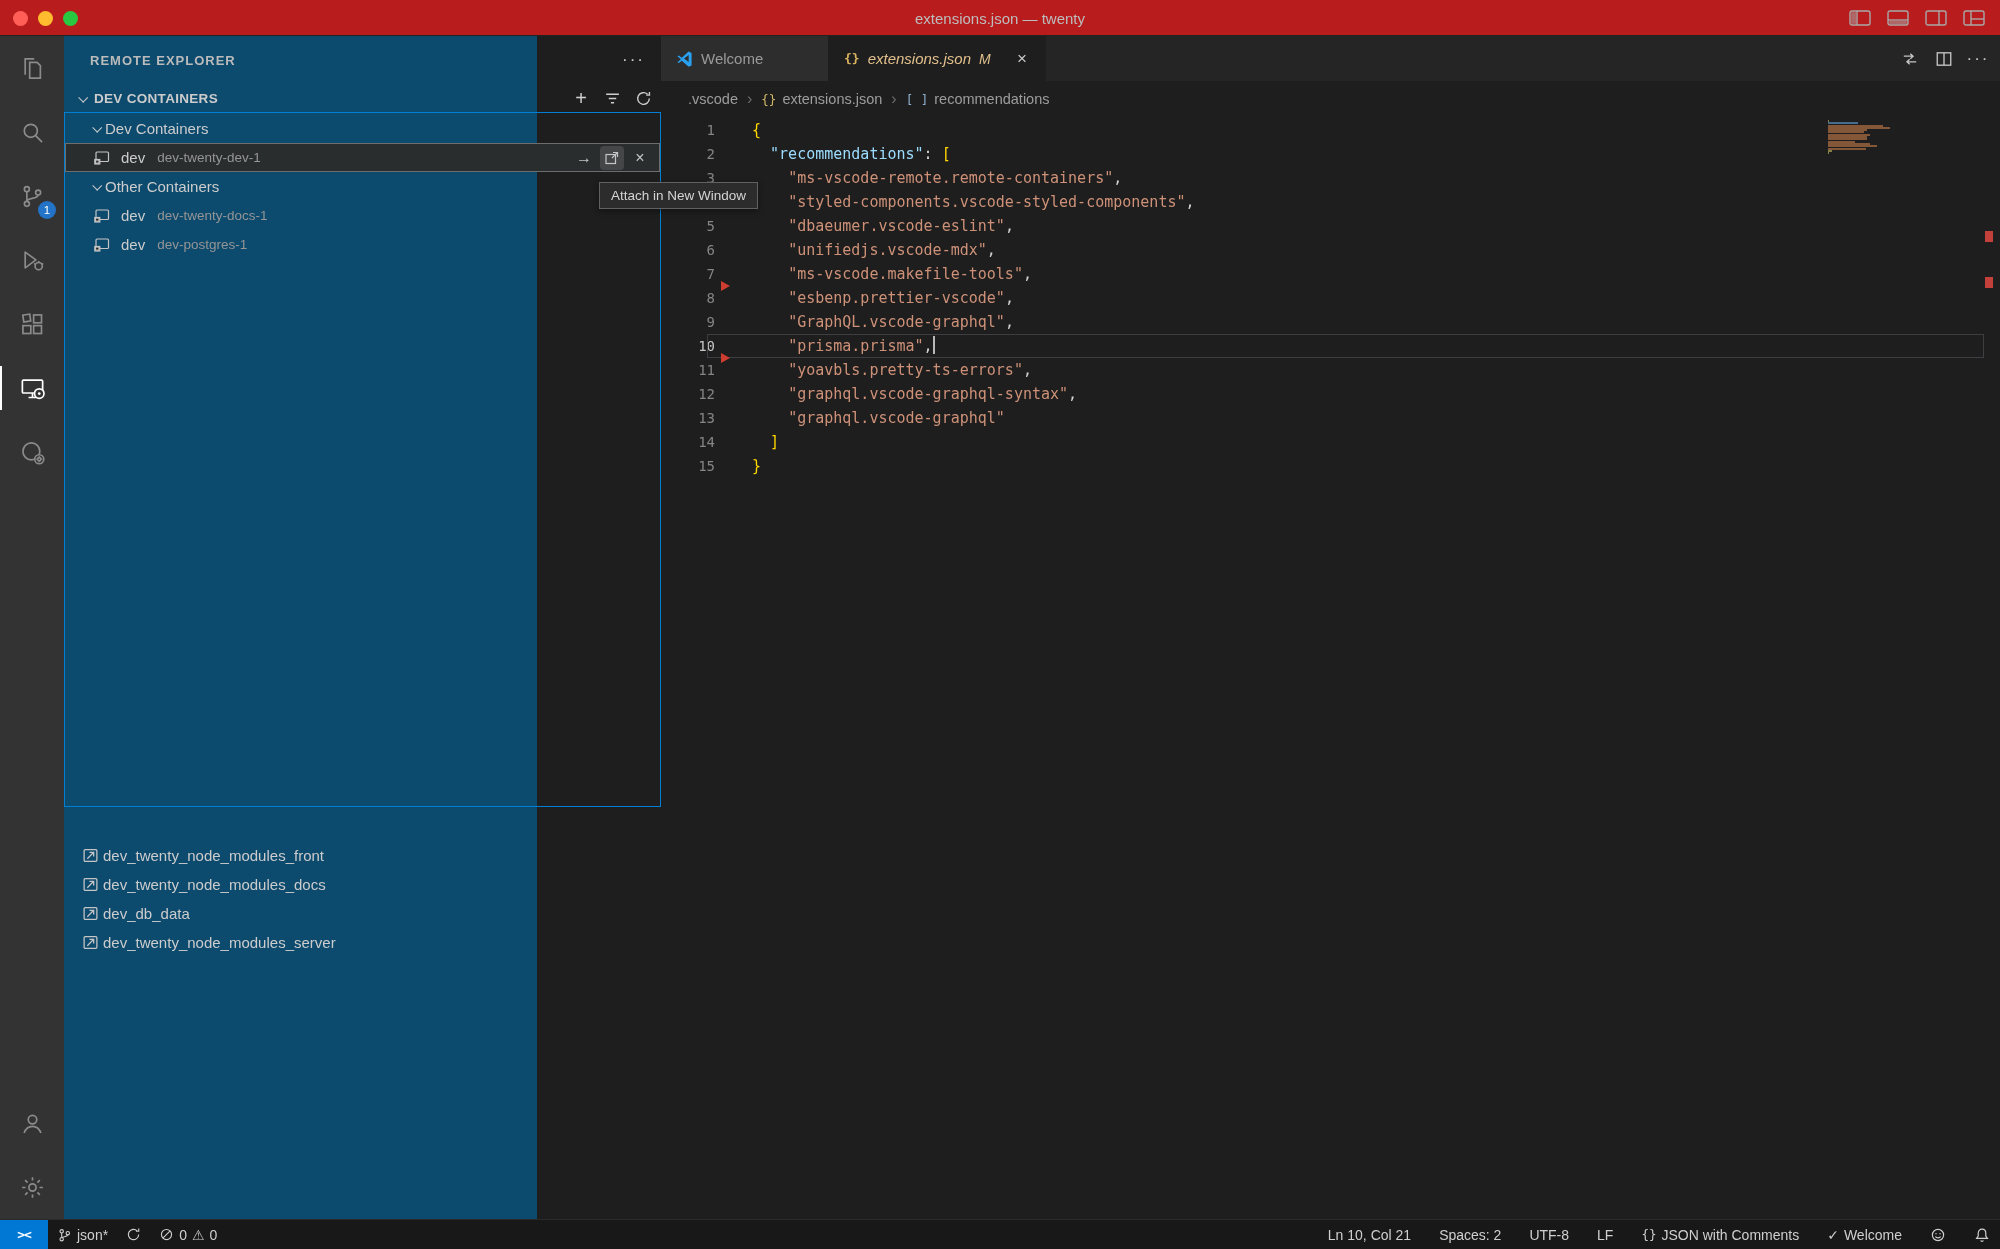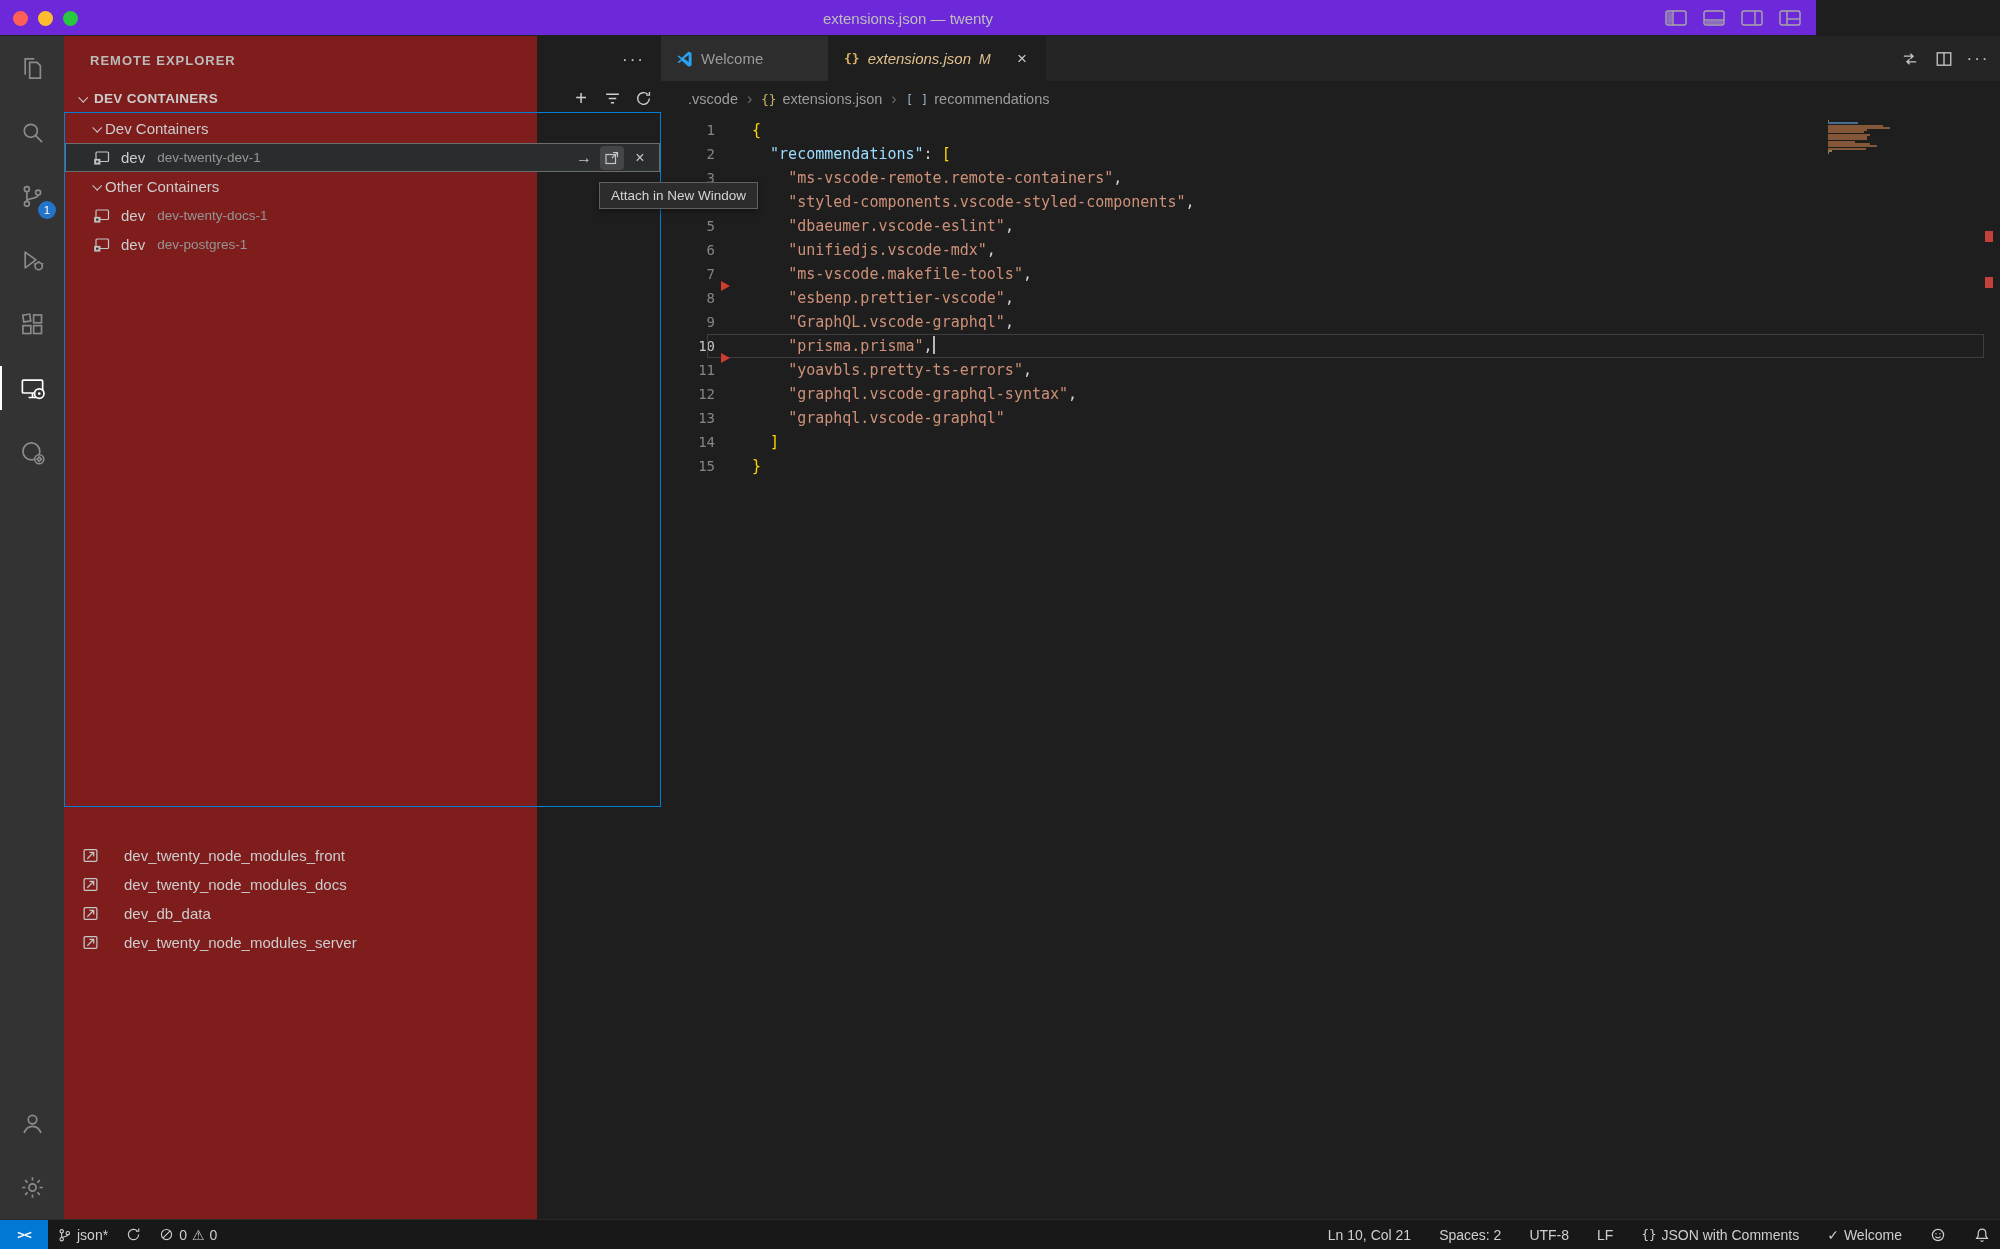--- a/index.html
+++ b/index.html
@@ -2,38 +2,38 @@
 <html><head>
 <meta charset="utf-8">
 <style>
   * { margin:0; padding:0; box-sizing:border-box; }
   html,body { width:2000px; height:1249px; }
   body { font-family:"Liberation Sans", sans-serif; background:#1e1e1e; color:#cccccc; overflow:hidden; position:relative; }
   svg { display:block; }
   .app { position:absolute; inset:0; }
 
   
-  .titlebar { position:absolute; left:0; top:0; width:1816px; height:36px; background:#6d28d9; border-bottom:1px solid #222223; }
+  .titlebar { position:absolute; left:0; top:0; width:2000px; height:36px; background:#b91c1c; border-bottom:1px solid #222223; }
   .win-title { position:absolute; left:0; right:0; top:0; height:36px; display:flex; align-items:center; justify-content:center; font-size:15px; color:#bdbdbd; }
   .lights { position:absolute; left:13px; top:0; height:36px; display:flex; align-items:center; gap:10px; }
   .light { width:15px; height:15px; border-radius:50%; }
   .light.red { background:#ff5f57; } .light.yellow { background:#febc2e; } .light.green { background:#28c840; }
   .tb-actions { position:absolute; right:14px; top:0; height:36px; display:flex; align-items:center; gap:14px; color:#a8a8a8; }
   .tb-btn { width:24px; height:24px; display:flex; align-items:center; justify-content:center; }
 
   
   .activitybar { position:absolute; left:0; top:36px; width:64px; height:1183px; background:#333333; }
   .ab-item { width:64px; height:64px; display:flex; align-items:center; justify-content:center; color:#8b8b8b; position:relative; }
   .ab-item.active { color:#ffffff; }
   .ab-item.active::before { content:""; position:absolute; left:0; top:10px; bottom:10px; width:2px; background:#ffffff; }
   .ab-bottom { position:absolute; left:0; bottom:0; }
   .scm-badge { position:absolute; right:8px; bottom:9px; min-width:18px; height:18px; padding:0 4px; border-radius:10px; background:#2373c8; color:#fff; font-size:11.5px; display:flex; align-items:center; justify-content:center; }
 
   
-  .sidebar { position:absolute; left:64px; top:36px; width:473px; height:1183px; background:#7f1d1d; }
+  .sidebar { position:absolute; left:64px; top:36px; width:473px; height:1183px; background:#0c4a6e; }
   .pane-header { position:absolute; left:0; top:0; width:597px; height:48px; display:flex; align-items:center; }
   .pane-title { margin-left:26px; font-size:13px; font-weight:600; letter-spacing:1px; color:#bbbbbb; }
   .pane-more { position:absolute; right:16px; top:0; height:48px; display:flex; align-items:center; color:#cccccc; font-size:17px; letter-spacing:2px; }
 
   .sec-header { position:absolute; left:0; width:597px; height:28px; display:flex; align-items:center; }
   .sec-header.bordered { border-top:1px solid rgba(255,255,255,0.07); }
   .sec-chev { margin-left:10px; width:16px; display:flex; justify-content:center; }
   .chev { width:7px; height:7px; border-right:1.6px solid #cccccc; border-bottom:1.6px solid #cccccc; }
   .chev.down { transform:rotate(45deg) translateY(-1px); }
   .chev.right { transform:rotate(-45deg); }
@@ -50,21 +50,21 @@
   .item-name { margin-left:9px; color:#cccccc; }
   .item-desc { margin-left:12px; color:#959595; font-size:13.5px; }
   .tree-row.hovered { background:#2a2d2e; outline:1px solid #6d6d6d; outline-offset:-1px; }
   .row-actions { position:absolute; right:8px; top:0; height:29px; display:flex; align-items:center; gap:4px; color:#c5c5c5; }
   .row-action { width:24px; height:24px; display:flex; align-items:center; justify-content:center; font-size:16px; }
   .row-action.hover { background:rgba(99,102,103,0.45); border-radius:4px; }
 
   .volumes-header { top:777px; }
   .vol-row { position:absolute; left:0; width:597px; height:29px; display:flex; align-items:center; }
   .vol-icon { margin-left:18px; width:18px; color:#c5c5c5; }
-  .vol-label { margin-left:24px; font-size:15px; color:#cccccc; }
+  .vol-label { margin-left:3px; font-size:15px; color:#cccccc; }
   .help-header { top:1155px; }
 
   
   .tooltip { position:absolute; left:599px; top:182px; height:27px; padding:0 11px; background:#2c2c2c; border:1px solid #616161; color:#d4d4d4; font-size:13.5px; display:flex; align-items:center; z-index:60; box-shadow:0 2px 6px rgba(0,0,0,.4); }
 
   
   .editor { position:absolute; left:661px; top:36px; width:1339px; height:1183px; background:#1e1e1e; }
   .tabbar { position:absolute; left:0; top:0; width:1339px; height:45px; background:#252526; display:flex; }
   .tab { height:45px; display:flex; align-items:center; padding:0 12px 0 15px; font-size:15px; border-right:1px solid #1e1e1e; position:relative; }
   .tab.inactive { background:#2d2d2d; color:#9a9a9a; width:168px; }

